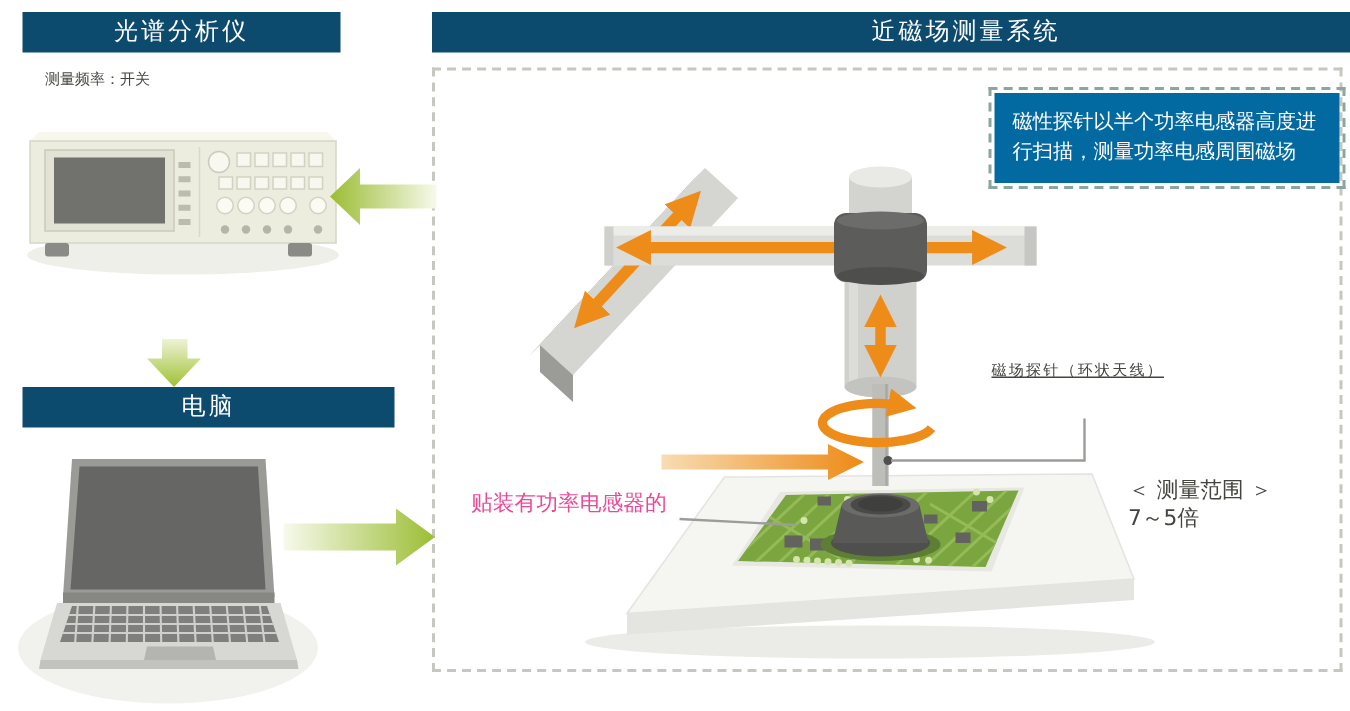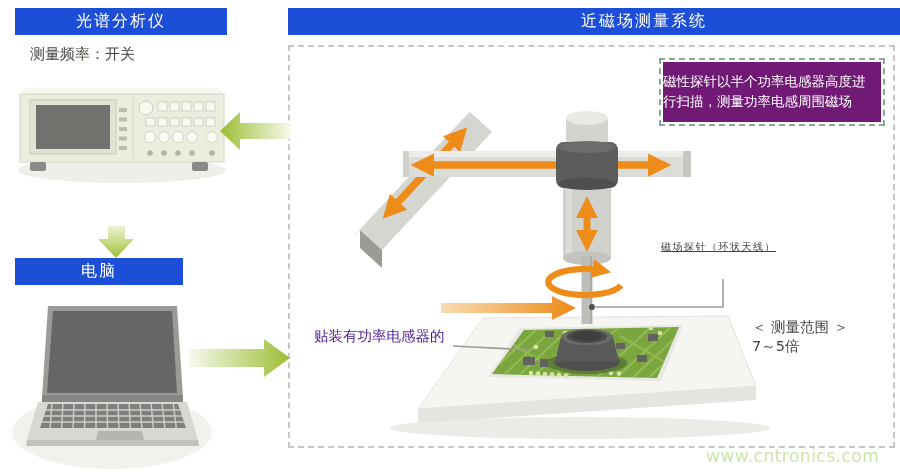--- a/index.html
+++ b/index.html
@@ -1,32 +1,32 @@
 <!DOCTYPE html>
 <html><head>
 <meta charset="utf-8">
 <style>
   html,body{margin:0;padding:0;background:#fff;}
   .stage{position:relative;width:900px;height:474px;background:#ffffff;overflow:hidden;
          font-family:"DejaVu Sans",sans-serif;color:#454541;}
-  .bar{position:absolute;height:27px;background:#1d4ed8;color:#ffffff;
+  .bar{position:absolute;height:27px;background:#0c4a6e;color:#ffffff;
        display:flex;align-items:center;justify-content:center;
        font-size:16px;letter-spacing:2px;}
   .bar-left{left:15px;top:8px;width:212px;}
-  .bar-computer{left:15px;top:258px;width:168px;}
+  .bar-computer{left:15px;top:258px;width:248px;}
   .bar-right{left:288px;top:8px;width:712px;}
-  .note{position:absolute;left:30px;top:44px;font-size:15px;line-height:20px;color:#44443f;}
+  .note{position:absolute;left:30px;top:44px;font-size:10px;line-height:20px;color:#44443f;}
   .dashed-box{position:absolute;left:288px;top:45px;width:603px;height:399px;
               border:2px dashed #c7c7c1;}
   .art{position:absolute;left:0;top:0;}
-  .callout{position:absolute;left:663px;top:62px;width:206px;background:#701a75;color:#ffffff;
-           font-size:13.5px;line-height:1.5;padding:9px 12px 10px 0;
+  .callout{position:absolute;left:663px;top:62px;width:206px;background:#0369a1;color:#ffffff;
+           font-size:13.5px;line-height:1.5;padding:9px 12px 10px 12px;
            outline:2px dashed #8ba69f;outline-offset:2px;}
   .probe-label{position:absolute;left:661px;top:240px;font-size:10px;letter-spacing:1.5px;color:#44443f;text-decoration:underline;}
-  .board-label{position:absolute;left:314px;top:327px;font-size:14.5px;line-height:19px;color:#4c1d95;}
+  .board-label{position:absolute;left:314px;top:327px;font-size:14.5px;line-height:19px;color:#ec4899;}
   .range-block{position:absolute;left:752px;top:318px;font-size:14.5px;line-height:19px;color:#44443f;}
   .watermark{position:absolute;left:706px;top:446px;font-size:17px;letter-spacing:.5px;color:#cde5a9;}
 </style>
 </head>
 <body>
 
 <div class="stage">
 
   <div class="dashed-box"></div>
 
@@ -248,14 +248,13 @@
 
   <div class="board-label">
     <div>贴装有功率电感器的</div>
   </div>
 
   <div class="range-block">
     <div>＜ 测量范围 ＞</div>
     <div>7～5倍</div>
   </div>
 
-  <div class="watermark">www.cntronics.com</div>
 </div>
 
 </body></html>

